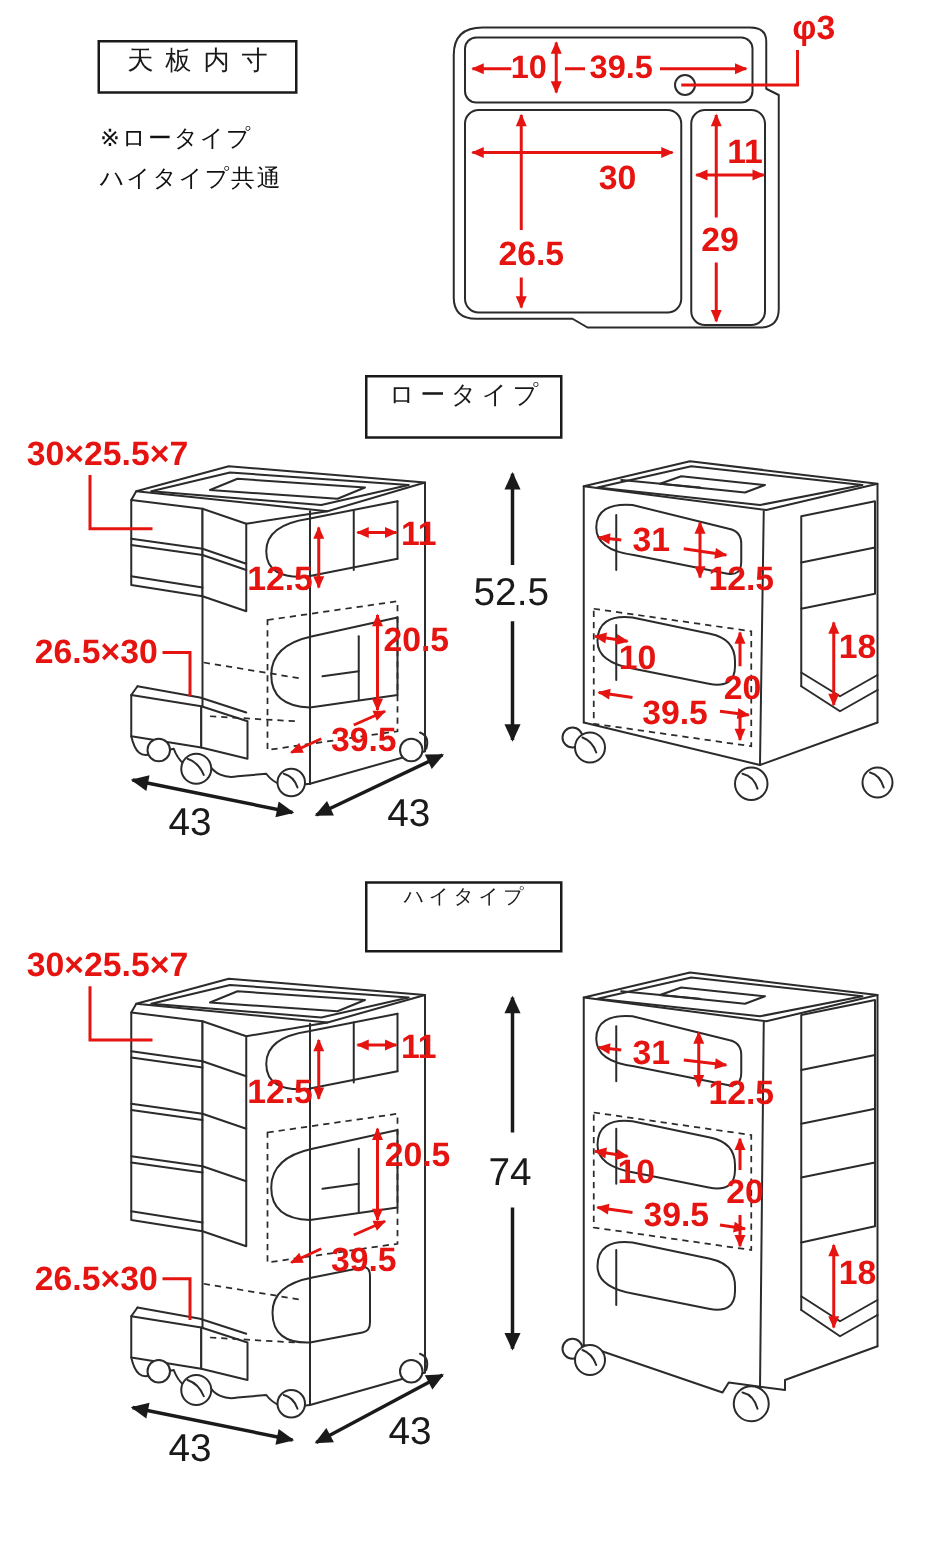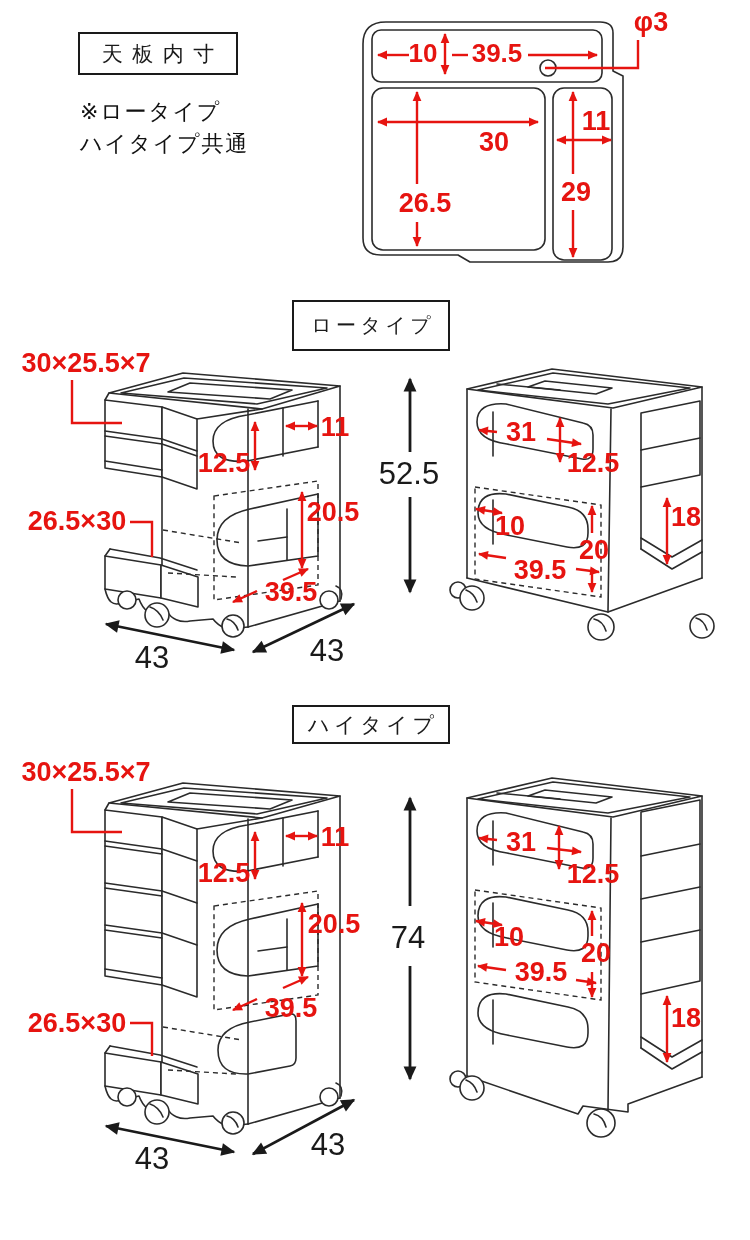--- a/index.html
+++ b/index.html
@@ -1,24 +1,24 @@
 <!DOCTYPE html>
 <html><head>
 <meta charset="utf-8">
 <style>
   html,body{margin:0;padding:0;background:#fff;}
   #stage{position:relative;width:750px;height:1240px;background:#fff;overflow:hidden;
          font-family:"Liberation Sans","DejaVu Sans",sans-serif;}
   #art{position:absolute;left:0;top:0;}
-  .title-box{position:absolute;display:flex;align-items:center;justify-content:center;
+  .title-box{position:absolute;display:flex;align-items:flex-start;justify-content:center;
              border:2px solid #1a1a1a;color:#1a1a1a;background:#fff;box-sizing:border-box;}
   .tb-top{left:78px;top:32px;width:160px;height:43px;font-size:21px;letter-spacing:0.45em;padding-left:0.45em;}
   .tb-low{left:292px;top:300px;width:158px;height:51px;font-size:20px;letter-spacing:0.22em;padding-left:0.22em;}
-  .tb-high{left:292px;top:705px;width:158px;height:39px;font-size:21px;letter-spacing:0.22em;padding-left:0.22em;}
-  .note{position:absolute;left:80px;top:96px;color:#111;font-size:22px;line-height:32px;letter-spacing:0.08em;}
+  .tb-high{left:292px;top:705px;width:158px;height:57px;font-size:16px;letter-spacing:0.22em;padding-left:0.22em;}
+  .note{position:absolute;left:80px;top:96px;color:#111;font-size:19px;line-height:32px;letter-spacing:0.08em;}
   .note .l2{}
   
   .s{stroke:#2b2b2b;stroke-width:1.6;fill:none;stroke-linecap:round;stroke-linejoin:round;}
   .f{fill:#fff;}
   .d{stroke:#2b2b2b;stroke-width:1.4;fill:none;stroke-dasharray:5 4;}
   .r{stroke:#e61410;stroke-width:2.4;fill:none;stroke-linecap:butt;}
   .b{stroke:#1a1a1a;stroke-width:2.8;fill:none;}
   text.rt{fill:#e61410;font-family:"Liberation Sans","DejaVu Sans",sans-serif;
           font-size:27px;font-weight:600;text-anchor:middle;}
   text.rts{font-size:26px;}

